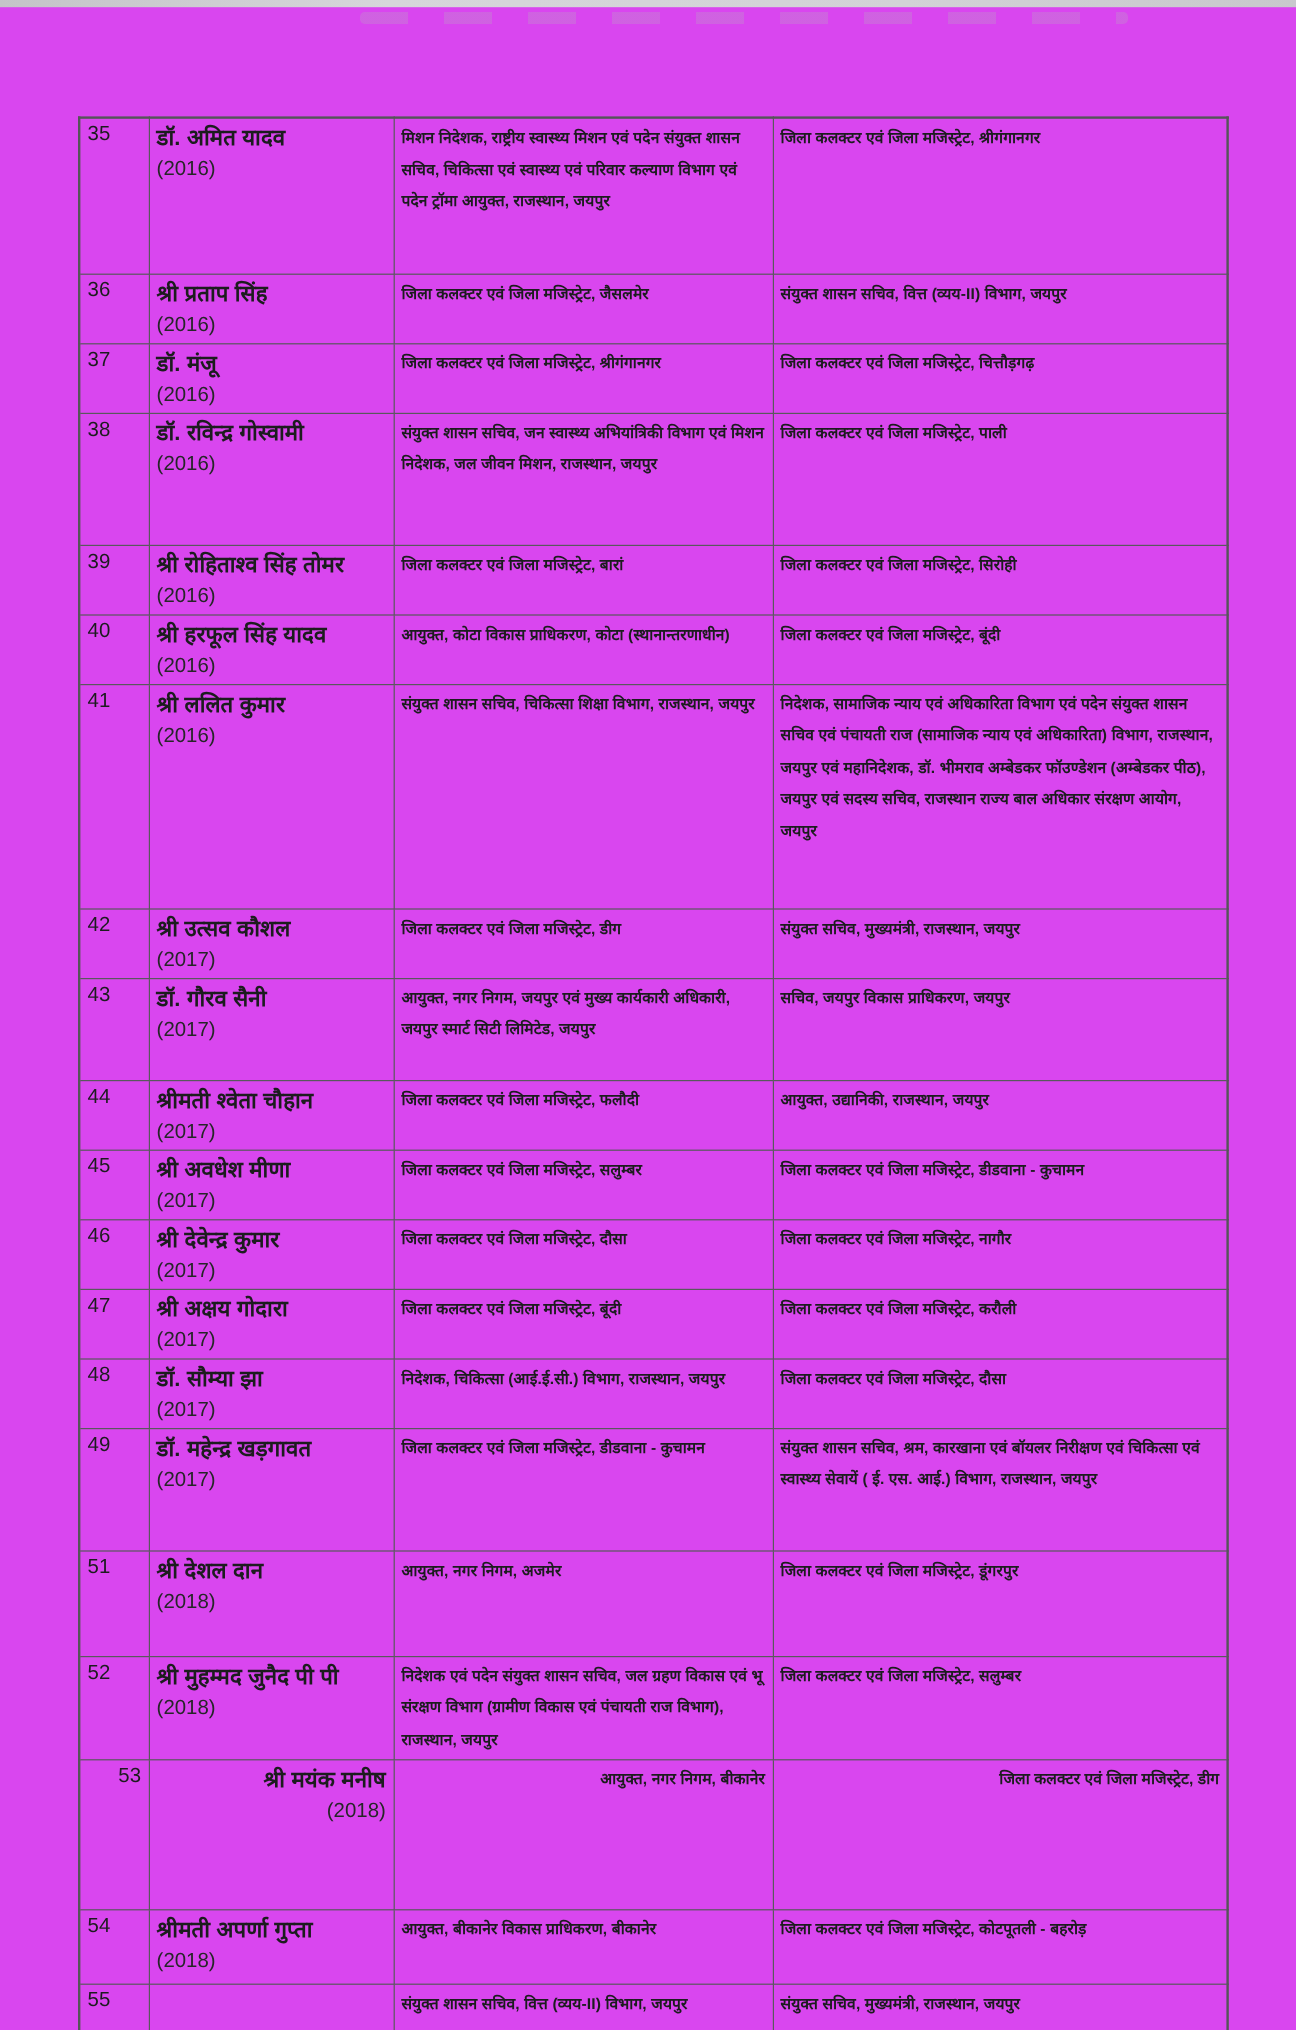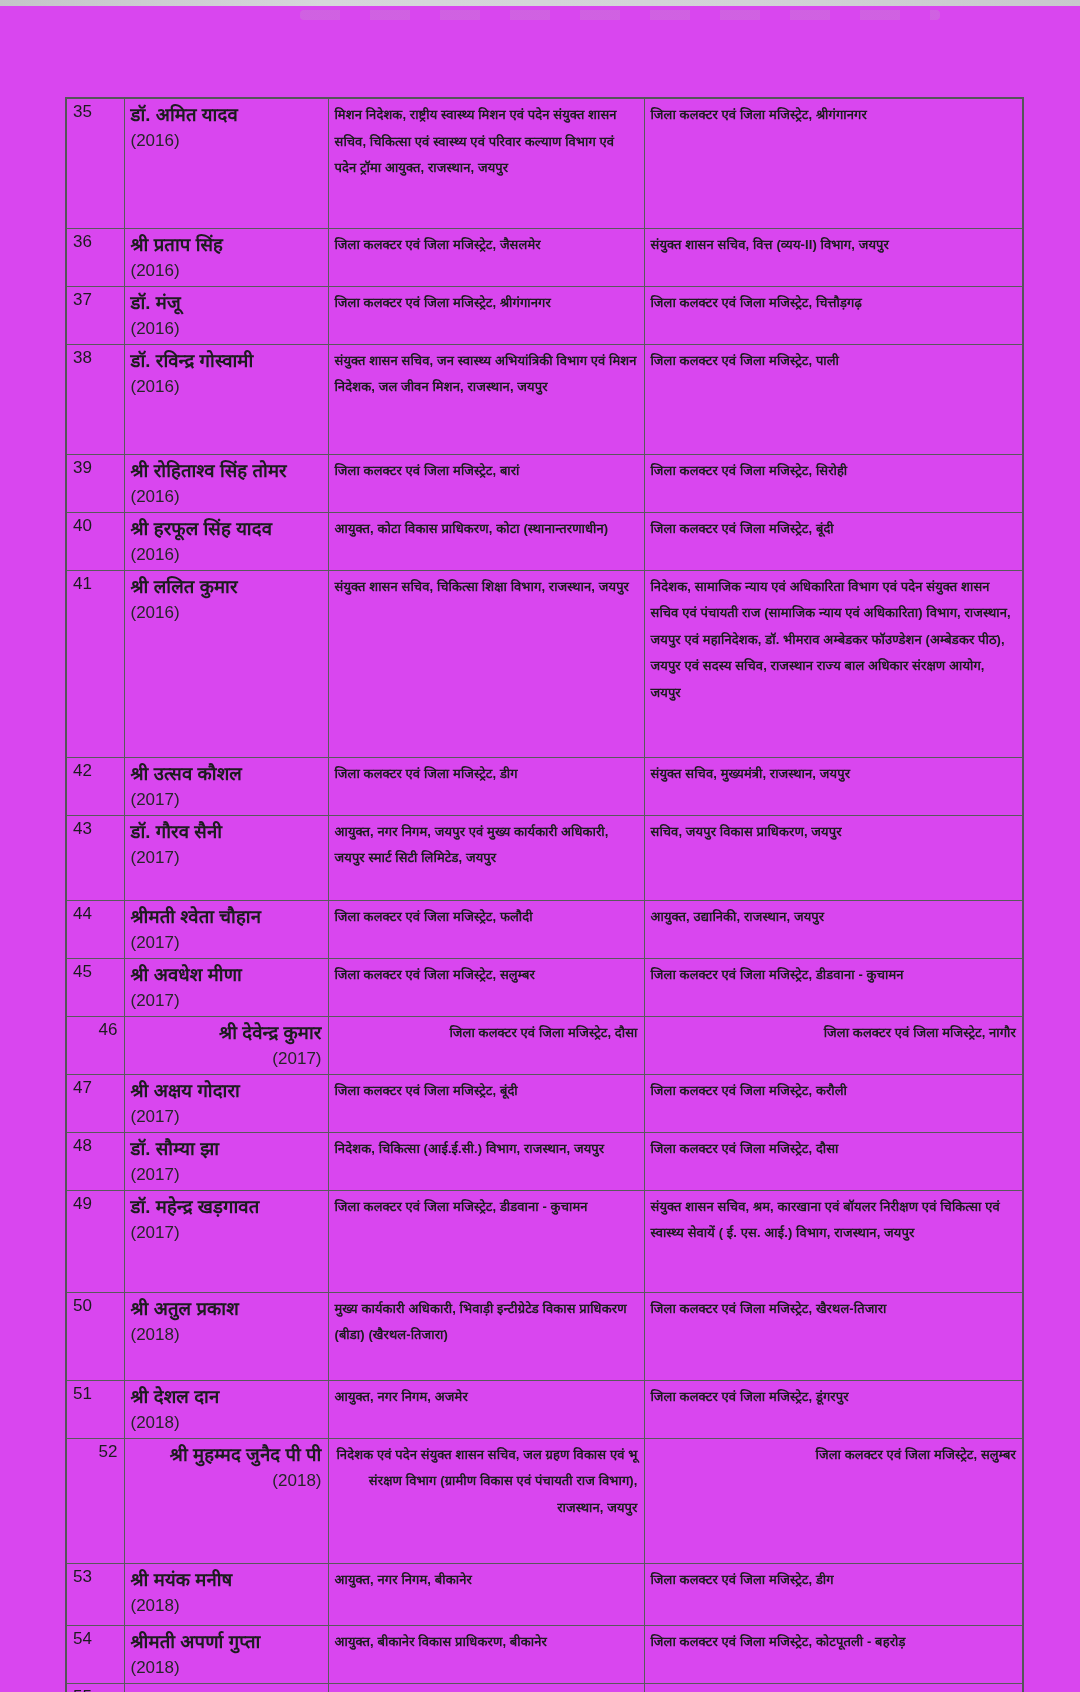--- a/index.html
+++ b/index.html
@@ -74,21 +74,21 @@
   tbody tr:nth-child(2)  { height: 58px; }
   tbody tr:nth-child(3)  { height: 55px; }
   tbody tr:nth-child(4)  { height: 110px; }
   tbody tr:nth-child(5)  { height: 48px; margin-top: 39px; }
   tbody tr:nth-child(6)  { height: 57px; }
   tbody tr:nth-child(7)  { height: 187px; }
   tbody tr:nth-child(8)  { height: 48px; }
   tbody tr:nth-child(9)  { height: 85px; }
   tbody tr:nth-child(10) { height: 55px; }
   tbody tr:nth-child(11) { height: 53px; padding-left: 39px; }
-  tbody tr:nth-child(12) { height: 54px; text-align: right; }
+  tbody tr:nth-child(12) { height: 54px; }
   tbody tr:nth-child(13) { height: 53px; }
   tbody tr:nth-child(14) { height: 53px; }
   tbody tr:nth-child(15) { height: 102px; }
   tbody tr:nth-child(16) { height: 88px; }
   tbody tr:nth-child(17) { height: 50px; }
   tbody tr:nth-child(18) { height: 125px; text-align: right; }
   tbody tr:nth-child(19) { height: 62px; }
   tbody tr:nth-child(20) { height: 52px; }
   tbody tr:nth-child(21) { height: 55px; }
 </style>
@@ -250,29 +250,20 @@
     <tr>
       <td class="cell-no">49</td>
       <td class="cell-name">
         <div class="officer-name">डॉ. महेन्द्र खड़गावत</div>
         <div class="officer-year">(2017)</div>
       </td>
       <td class="cell-from">जिला कलक्टर एवं जिला मजिस्ट्रेट, डीडवाना - कुचामन</td>
       <td class="cell-to">संयुक्त शासन सचिव, श्रम, कारखाना एवं बॉयलर निरीक्षण एवं चिकित्सा एवं स्वास्थ्य सेवायें ( ई. एस. आई.) विभाग, राजस्थान, जयपुर</td>
     </tr>
 
-    <tr>
-      <td class="cell-no">50</td>
-      <td class="cell-name">
-        <div class="officer-name">श्री अतुल प्रकाश</div>
-        <div class="officer-year">(2018)</div>
-      </td>
-      <td class="cell-from">मुख्य कार्यकारी अधिकारी, भिवाड़ी इन्टीग्रेटेड विकास प्राधिकरण (बीडा) (खैरथल-तिजारा)</td>
-      <td class="cell-to">जिला कलक्टर एवं जिला मजिस्ट्रेट, खैरथल-तिजारा</td>
-    </tr>
 
     <tr>
       <td class="cell-no">51</td>
       <td class="cell-name">
         <div class="officer-name">श्री देशल दान</div>
         <div class="officer-year">(2018)</div>
       </td>
       <td class="cell-from">आयुक्त, नगर निगम, अजमेर</td>
       <td class="cell-to">जिला कलक्टर एवं जिला मजिस्ट्रेट, डूंगरपुर</td>
     </tr>

